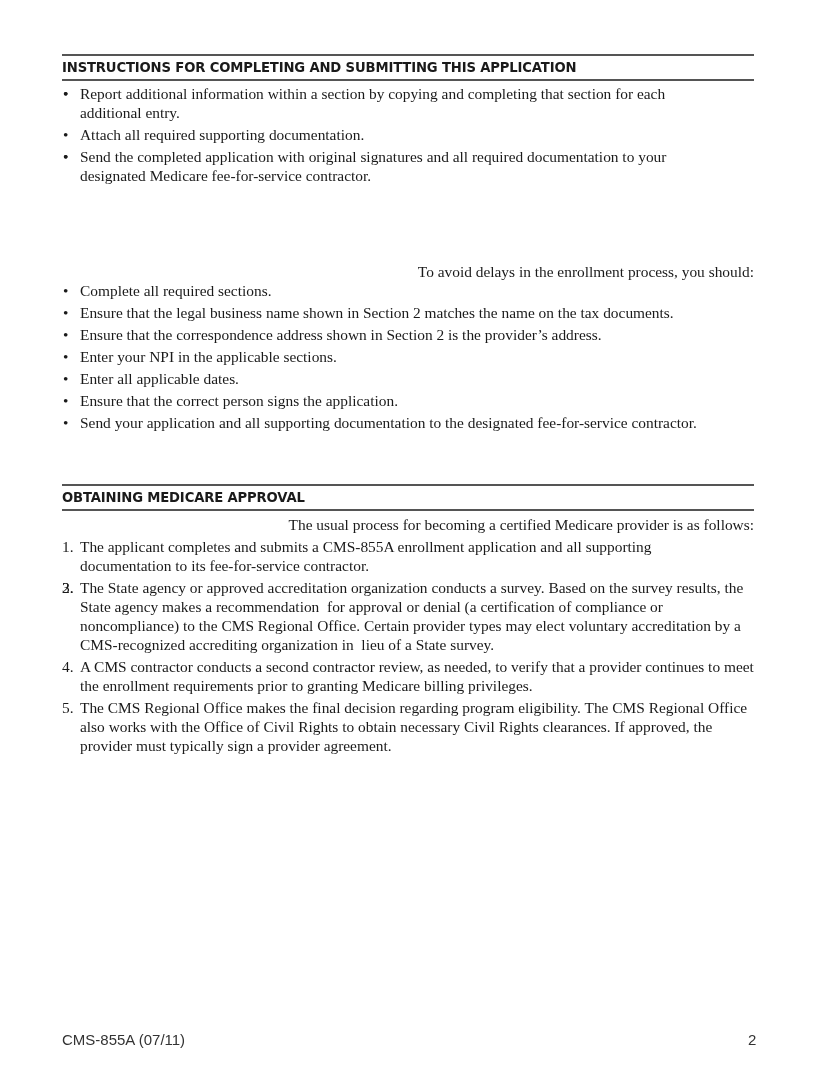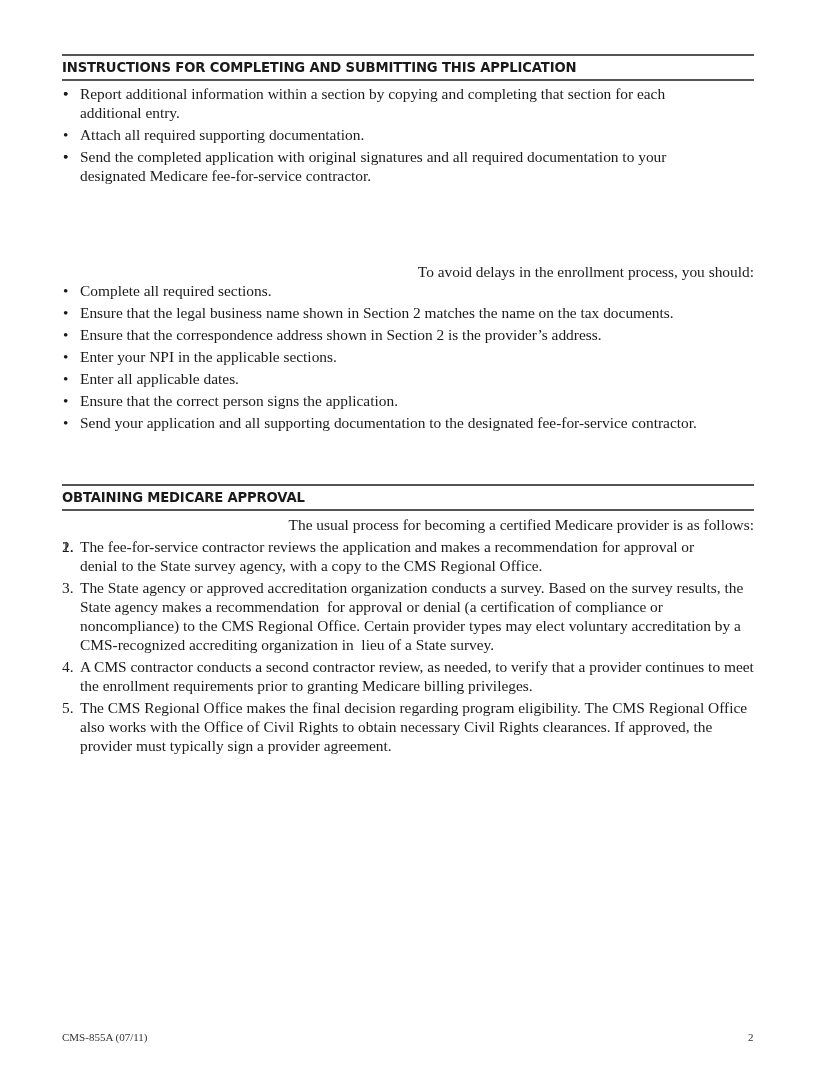--- a/index.html
+++ b/index.html
@@ -64,22 +64,22 @@
       top: 0;
     }
     ol.numbers li .marker {
       position: absolute;
       left: 0;
       top: 0;
     }
     .footer {
       position: absolute;
       top: 1031px;
-      font-family: Liberation Serif, serif;
-      font-size: 11px;
+      font-family: Liberation Sans, sans-serif;
+      font-size: 15px;
       color: #333333;
     }
     .footer-left { left: 62px; }
     .footer-right { left: 748px; }
   </style>
 </head>
 <body>
 
 <div class="page">
 
@@ -104,22 +104,22 @@
       <li><span class="marker">•</span><span>Enter all applicable dates.</span></li>
       <li><span class="marker">•</span><span>Ensure that the correct person signs the application.</span></li>
       <li><span class="marker">•</span><span>Send your application and all supporting documentation to the designated fee-for-service contractor.</span></li>
     </ul>
   </div>
 
   <div class="section" style="top:484px;">
     <div class="section-header">OBTAINING MEDICARE APPROVAL</div>
     <div class="body-text intro" style="margin-top:4px;">The usual process for becoming a certified Medicare provider is as follows:</div>
     <ol class="numbers body-text" style="margin-top:3px;">
-      <li style="padding-right:60px;"><span class="marker">1.</span></li>
-      <li style="padding-right:20px;"><span class="marker">2.</span><span>The fee-for-service contractor reviews the application and makes a recommendation for approval or denial to the State survey agency, with a copy to the CMS Regional Office.</span></li>
+      <li style="padding-right:60px;"><span class="marker">1.</span><span>The applicant completes and submits a CMS-855A enrollment application and all supporting documentation to its fee-for-service contractor.</span></li>
+      <li style="padding-right:20px;"><span class="marker">2.</span></li>
       <li><span class="marker">3.</span><span style="white-space:pre-wrap;">The State agency or approved accreditation organization conducts a survey. Based on the survey results, the State agency makes a recommendation  for approval or denial (a certification of compliance or noncompliance) to the CMS Regional Office. Certain provider types may elect voluntary accreditation by a CMS-recognized accrediting organization in  lieu of a State survey.</span></li>
       <li><span class="marker">4.</span><span>A CMS contractor conducts a second contractor review, as needed, to verify that a provider continues to meet the enrollment requirements prior to granting Medicare billing privileges.</span></li>
       <li><span class="marker">5.</span><span>The CMS Regional Office makes the final decision regarding program eligibility. The CMS Regional Office also works with the Office of Civil Rights to obtain necessary Civil Rights clearances. If approved, the provider must typically sign a provider agreement.</span></li>
     </ol>
   </div>
 
 </div>
 
 <div class="footer footer-left">CMS-855A (07/11)</div>
 <div class="footer footer-right">2</div>

